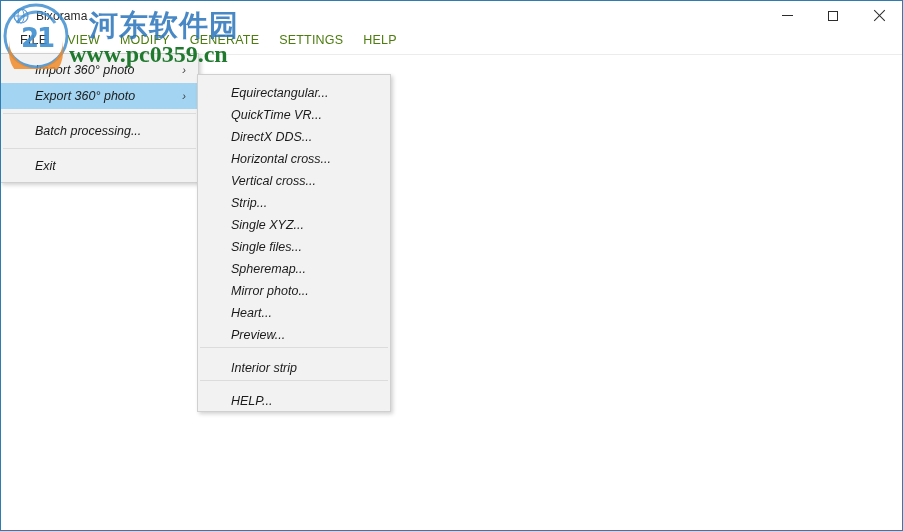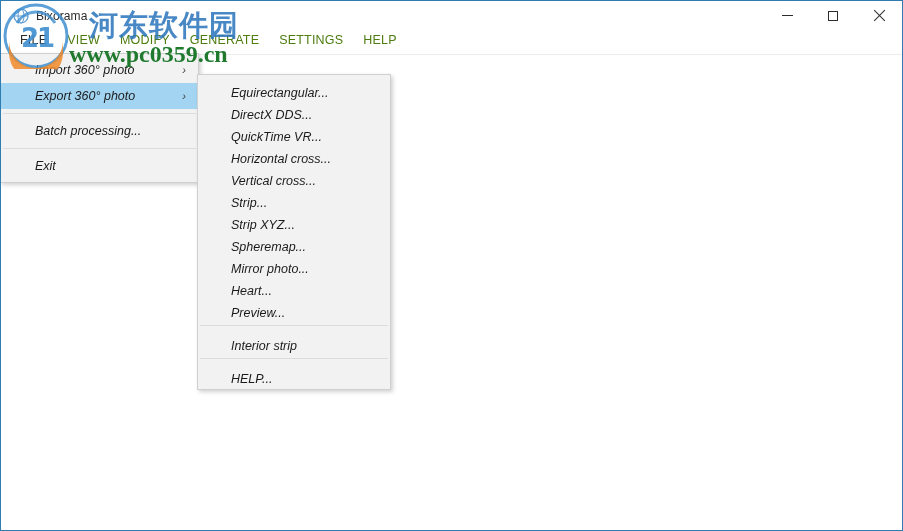--- a/index.html
+++ b/index.html
@@ -252,36 +252,39 @@
       <span>Exit</span>
     </div>
   </div>
 
   <div class="menu-popup" id="export-submenu">
 
     <div class="menu-item">
       <span>Equirectangular...</span>
     </div>
     <div class="menu-item">
+      <span>QuickTime VR...</span>
+    </div>
+    <div class="menu-item">
       <span>DirectX DDS...</span>
     </div>
     <div class="menu-item">
-      <span>QuickTime VR...</span>
-    </div>
-    <div class="menu-item">
       <span>Horizontal cross...</span>
     </div>
     <div class="menu-item">
       <span>Vertical cross...</span>
     </div>
     <div class="menu-item">
       <span>Strip...</span>
     </div>
     <div class="menu-item">
-      <span>Strip XYZ...</span>
+      <span>Single XYZ...</span>
+    </div>
+    <div class="menu-item">
+      <span>Single files...</span>
     </div>
     <div class="menu-item">
       <span>Spheremap...</span>
     </div>
     <div class="menu-item">
       <span>Mirror photo...</span>
     </div>
     <div class="menu-item">
       <span>Heart...</span>
     </div>

